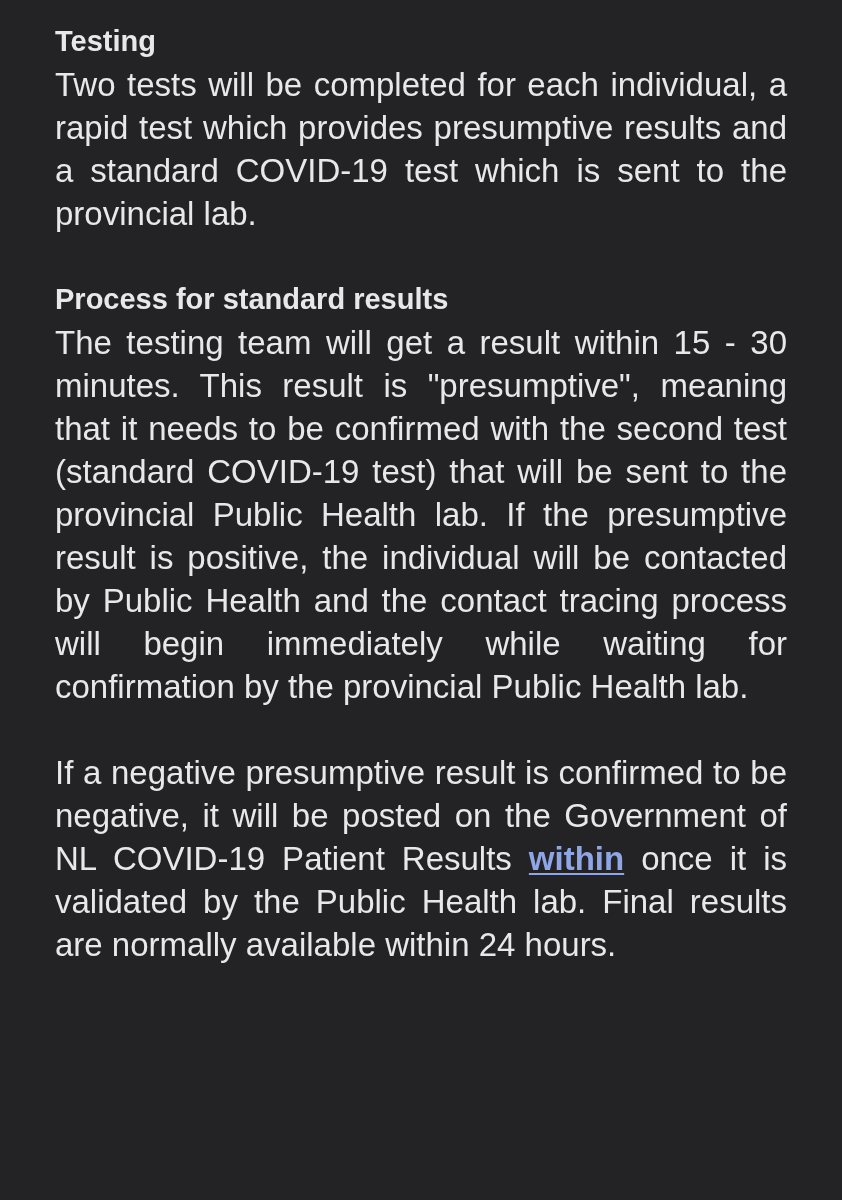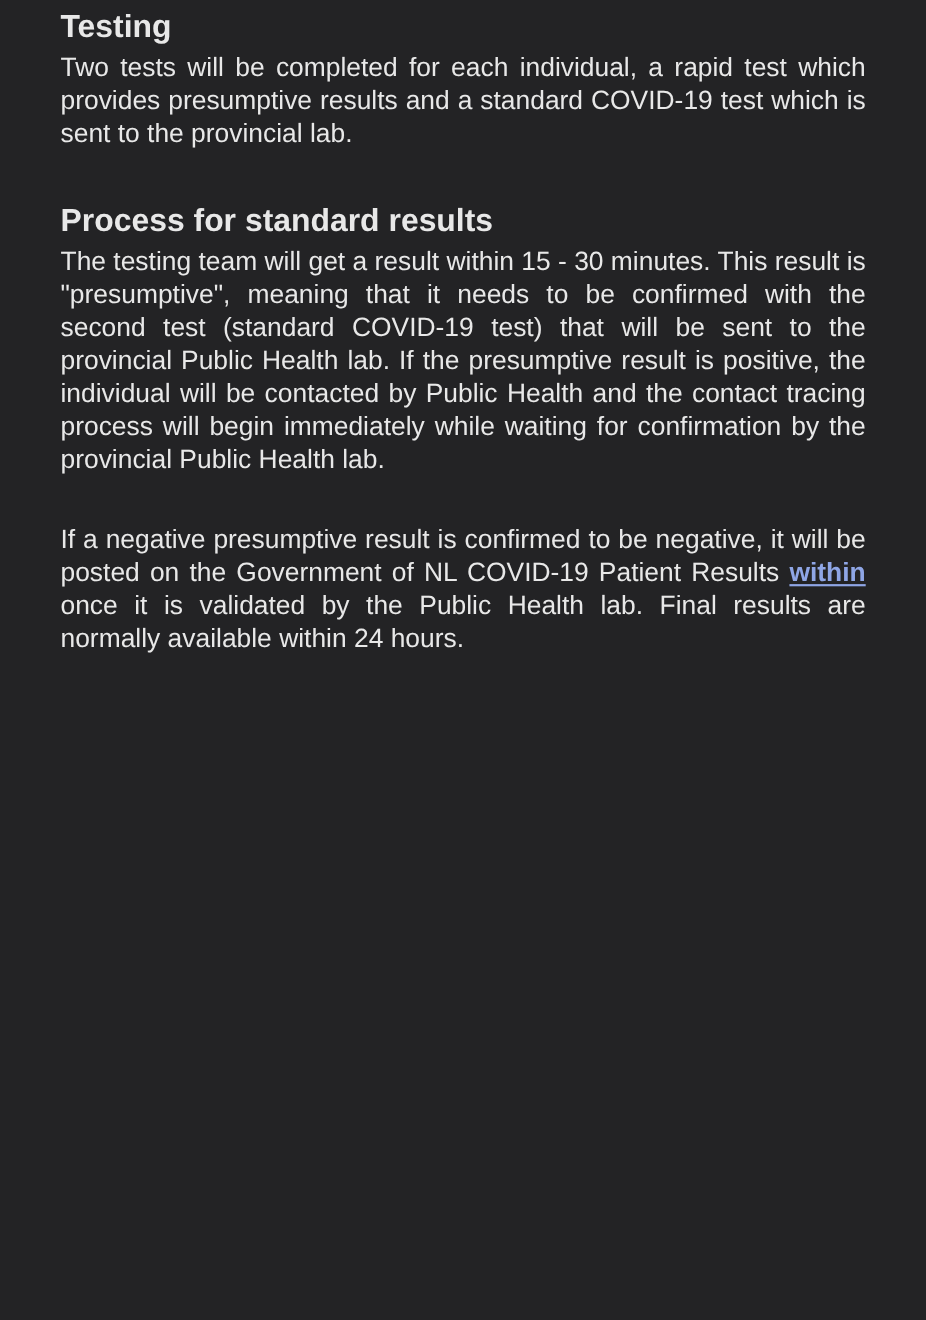--- a/index.html
+++ b/index.html
@@ -10,33 +10,33 @@
   body {
     width: 842px;
     height: 1200px;
     overflow: hidden;
     font-family: "Liberation Sans", sans-serif;
     color: #e8e8e8;
   }
   .page {
     position: absolute;
     left: 55px;
-    top: 4px;
+    top: 20px;
     width: 732px;
   }
   .heading {
     font-weight: bold;
     font-size: 29px;
     line-height: 43px;
     margin: 0;
     height: 43px;
   }
   .para {
-    font-size: 24px;
-    line-height: 30px;
+    font-size: 33px;
+    line-height: 43px;
     text-align: justify;
     margin: 0;
   }
   .para.mb {
     margin-bottom: 43px;
   }
   .link {
     color: #8fa6e6;
     font-weight: bold;
     text-decoration: underline;

